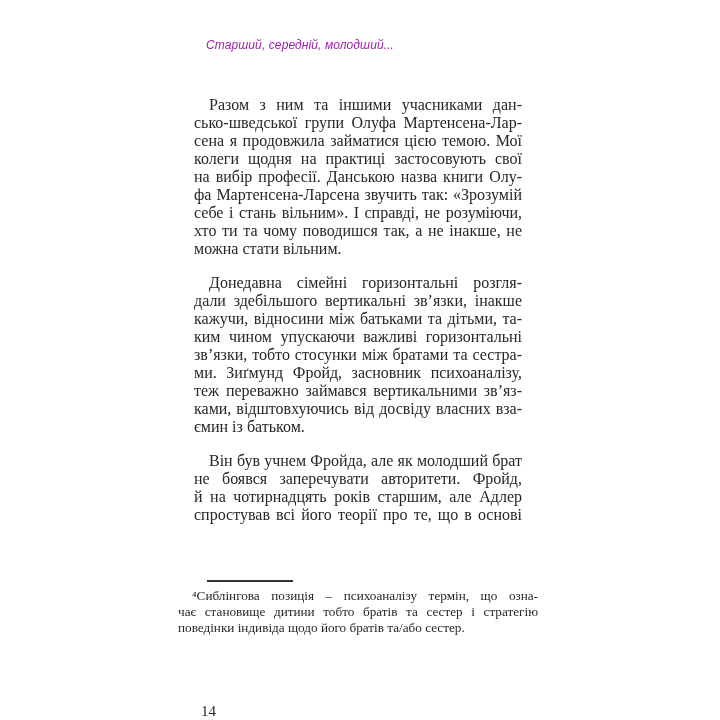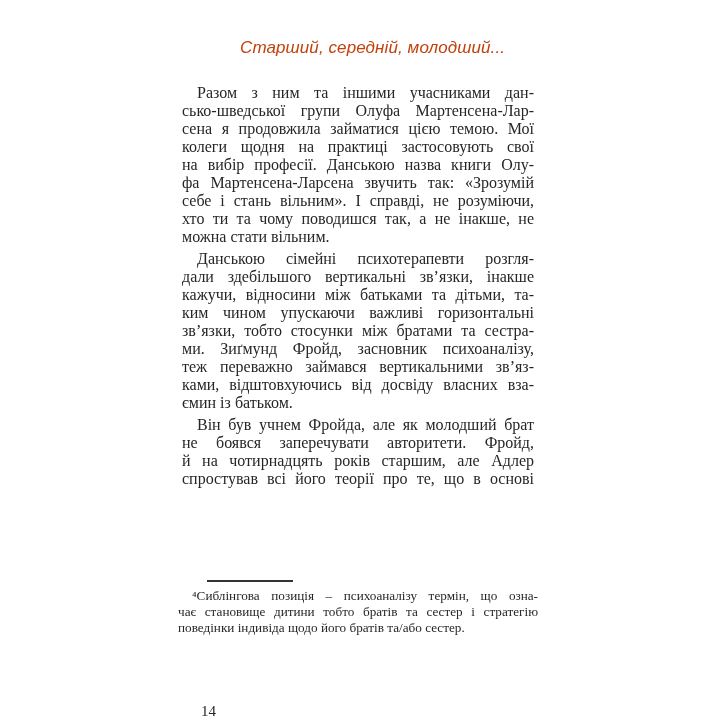--- a/index.html
+++ b/index.html
@@ -15,36 +15,35 @@
     font-family: "Liberation Serif", serif;
     color: #262626;
     overflow: hidden;
   }
   .running-head {
     position: absolute;
     left: 206px;
     top: 38px;
     font-family: "Liberation Sans", sans-serif;
     font-style: italic;
-    font-size: 17px;
+    font-size: 12px;
     letter-spacing: 0.1px;
-    color: #c2410c;
+    color: #a21caf;
     white-space: nowrap;
-    margin-left: 34px;
   }
   .body-text {
     position: absolute;
     left: 178px;
     top: 80px;
     width: 360px;
     font-size: 16px;
     line-height: 18px;
     color: #262626;
   }
-  .paragraph { margin: 4px; }
+  .paragraph { margin: 16px; }
   .line {
     height: 18px;
     overflow: hidden;
     text-align: justify;
     text-align-last: justify;
   }
   .line.last {
     text-align-last: auto;
   }
   .paragraph .line:first-child {
@@ -96,21 +95,21 @@
         <div class="line">сько-шведської групи Олуфа Мартенсена-Лар-</div>
         <div class="line">сена я продовжила займатися цією темою. Мої</div>
         <div class="line">колеги щодня на практиці застосовують свої</div>
         <div class="line">на вибір професії. Данською назва книги Олу-</div>
         <div class="line">фа Мартенсена-Ларсена звучить так: «Зрозумій</div>
         <div class="line">себе і стань вільним». І справді, не розуміючи,</div>
         <div class="line">хто ти та чому поводишся так, а не інакше, не</div>
         <div class="line last">можна стати вільним.</div>
       </div>
       <div class="paragraph">
-        <div class="line">Данською сімейні психотерапевти розгля-</div>
+        <div class="line">Донедавна сімейні горизонтальні розгля-</div>
         <div class="line">дали здебільшого вертикальні зв’язки, інакше</div>
         <div class="line">кажучи, відносини між батьками та дітьми, та-</div>
         <div class="line">ким чином упускаючи важливі горизонтальні</div>
         <div class="line">зв’язки, тобто стосунки між братами та сестра-</div>
         <div class="line">ми. Зиґмунд Фройд, засновник психоаналізу,</div>
         <div class="line">теж переважно займався вертикальними зв’яз-</div>
         <div class="line">ками, відштовхуючись від досвіду власних вза-</div>
         <div class="line last">ємин із батьком.</div>
       </div>
       <div class="paragraph">

